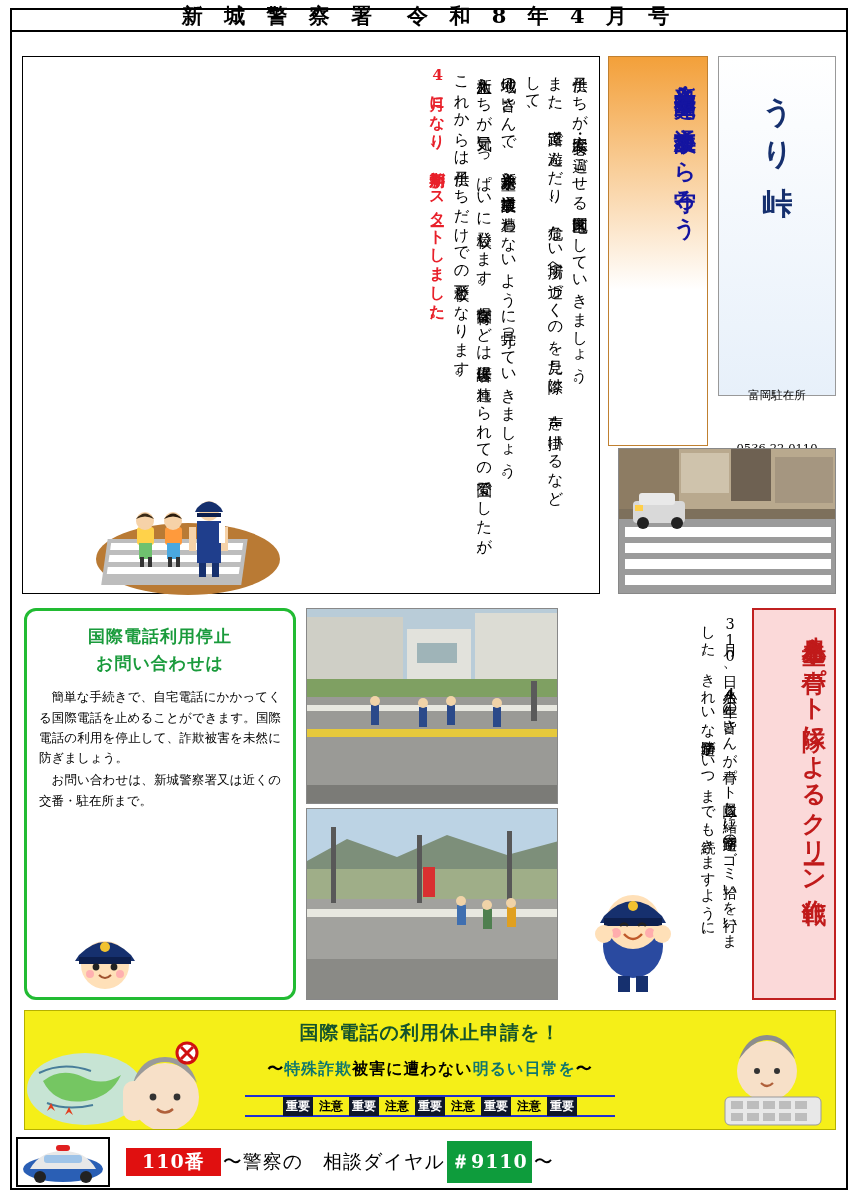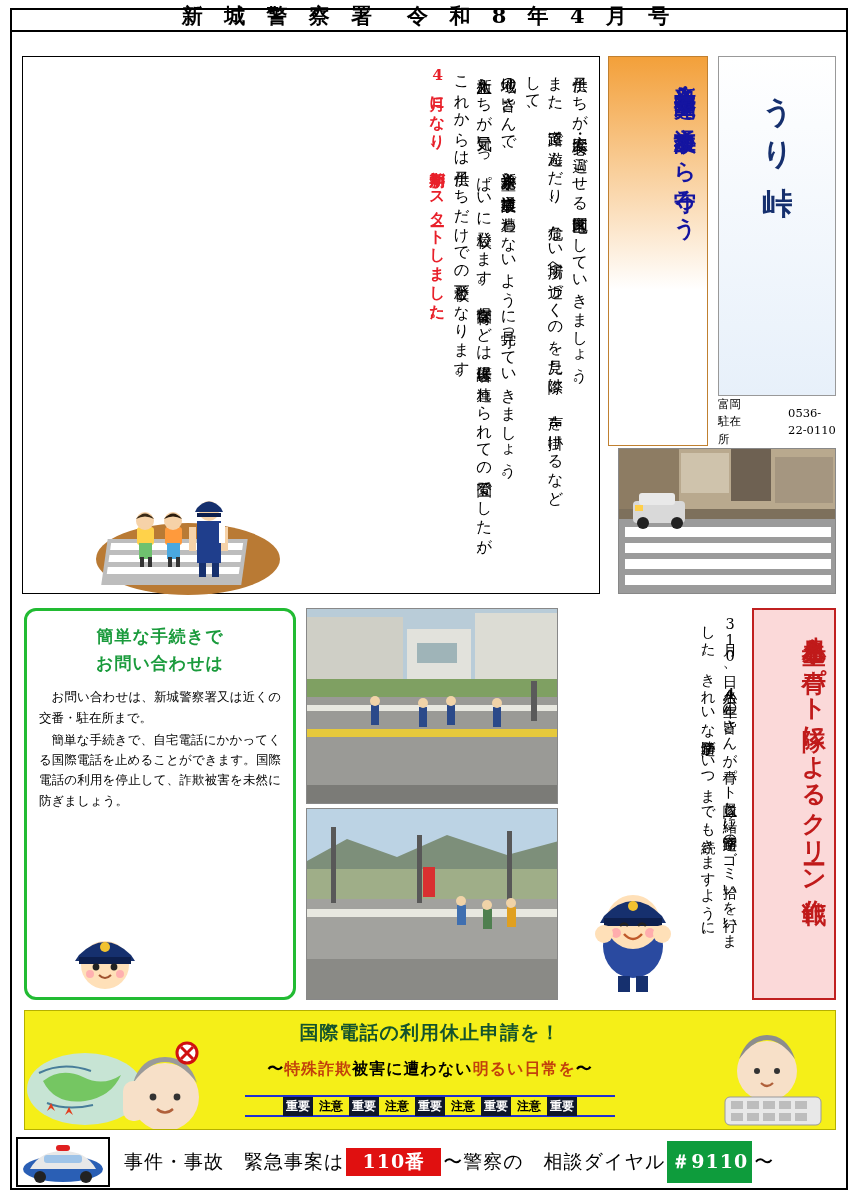--- a/index.html
+++ b/index.html
@@ -109,21 +109,21 @@
     font-family: "DejaVu Serif", serif;
     font-size: 30px;
     font-weight: bold;
     color: #16306e;
     letter-spacing: 10px;
   }
   .contact-box {
     position: absolute;
     left: 706px; top: 350px;
     width: 118px; height: 48px;
-    display: flex; flex-direction: row;
+    display: flex; flex-direction: column;
     align-items: center; justify-content: center;
     font-family: "DejaVu Serif", serif;
     font-size: 11.5px;
     color: #000;
     line-height: 1.5;
     gap: 36px;
   }
   
   .photo-crossing {
     position: absolute;
@@ -252,21 +252,21 @@
   }
   .banner-sub {
     position: absolute;
     left: 0; right: 0; top: 48px;
     text-align: center;
     font-family: "DejaVu Serif", serif;
     font-size: 16px;
     font-weight: bold;
     letter-spacing: 1px;
   }
-  .banner-sub .g { color: #c2410c; }
+  .banner-sub .g { color: #0f766e; }
   .banner-sub .k { color: #000; }
   .ticker {
     position: absolute;
     left: 50%; transform: translateX(-50%);
     top: 84px;
     width: 370px; height: 22px;
     border-top: 2px solid #2030d0;
     border-bottom: 2px solid #2030d0;
     display: flex; align-items: center; justify-content: center;
     gap: 6px;
@@ -407,26 +407,26 @@
           <rect x="16" y="56" width="8" height="6" fill="#ffcf4a"></rect>
         </g>
       </svg>
     </div>
   </div>
 
   <div class="mid-section">
 
     <div class="fraud-box">
       <div class="fraud-title">
-        <div>簡単な手続きで</div>
+        <div>国際電話利用停止</div>
         <div>お問い合わせは</div>
       </div>
       <div class="fraud-body">
+        <p>簡単な手続きで、自宅電話にかかってくる国際電話を止めることができます。国際電話の利用を停止して、詐欺被害を未然に防ぎましょう。</p>
         <p>お問い合わせは、新城警察署又は近くの交番・駐在所まで。</p>
-        <p>簡単な手続きで、自宅電話にかかってくる国際電話を止めることができます。国際電話の利用を停止して、詐欺被害を未然に防ぎましょう。</p>
       </div>
       <div class="fraud-illus">
         <svg width="76" height="66" viewBox="0 0 76 66">
           <circle cx="38" cy="40" r="24" fill="#ffe0b8"></circle>
           <path d="M12 30 q26 -26 52 0 l4 6 h-60z" fill="#16306e"></path>
           <rect x="12" y="32" width="52" height="7" fill="#0d1f4d"></rect>
           <circle cx="38" cy="22" r="5" fill="#f2c230"></circle>
           <circle cx="29" cy="42" r="3.4" fill="#222"></circle>
           <circle cx="47" cy="42" r="3.4" fill="#222"></circle>
           <circle cx="23" cy="49" r="4" fill="#ffb0b0"></circle>
@@ -581,21 +581,20 @@
         <rect x="0" y="0" width="90" height="46" fill="#ffffff"></rect>
         <ellipse cx="45" cy="30" rx="40" ry="13" fill="#2a5fb5"></ellipse>
         <path d="M12 30 q10 -18 33 -18 q23 0 33 18z" fill="#e8e8e8"></path>
         <rect x="26" y="16" width="38" height="8" rx="3" fill="#9fc4e8"></rect>
         <rect x="38" y="6" width="14" height="6" rx="3" fill="#e02020"></rect>
         <circle cx="22" cy="38" r="6" fill="#222"></circle>
         <circle cx="68" cy="38" r="6" fill="#222"></circle>
       </svg>
     </div>
     <div class="footer-text">
-      <span>事件・事故　緊急事案は</span>
       <span class="hl-red">110番</span>
       <span>〜警察の　相談ダイヤル</span>
       <span class="hl-green">＃9110</span>
       <span>〜</span>
     </div>
   </div>
 
 </div>
 
 </body></html>

